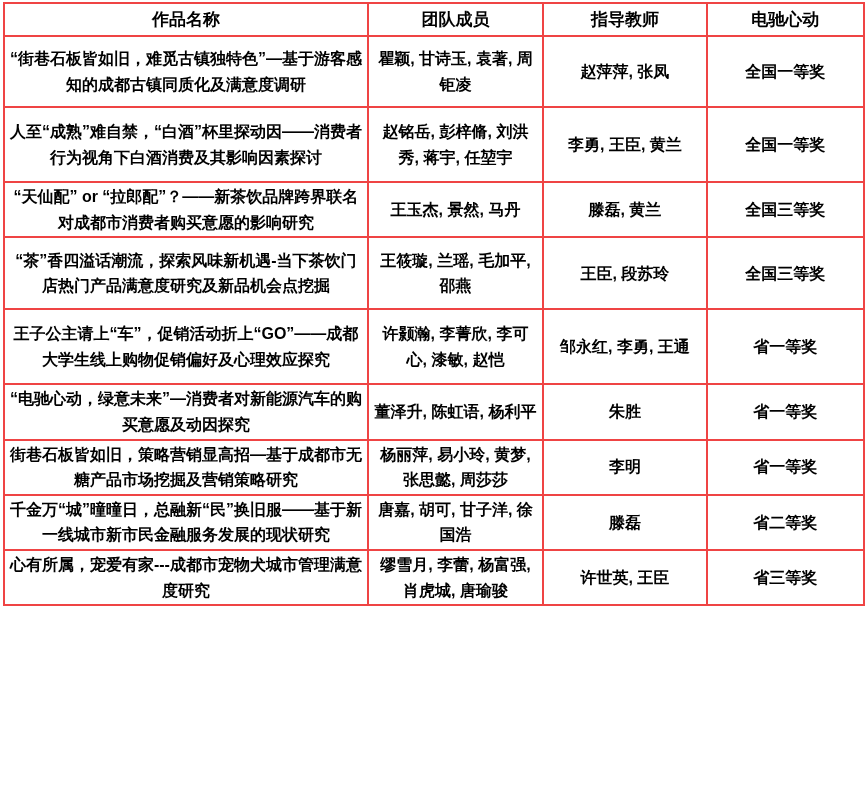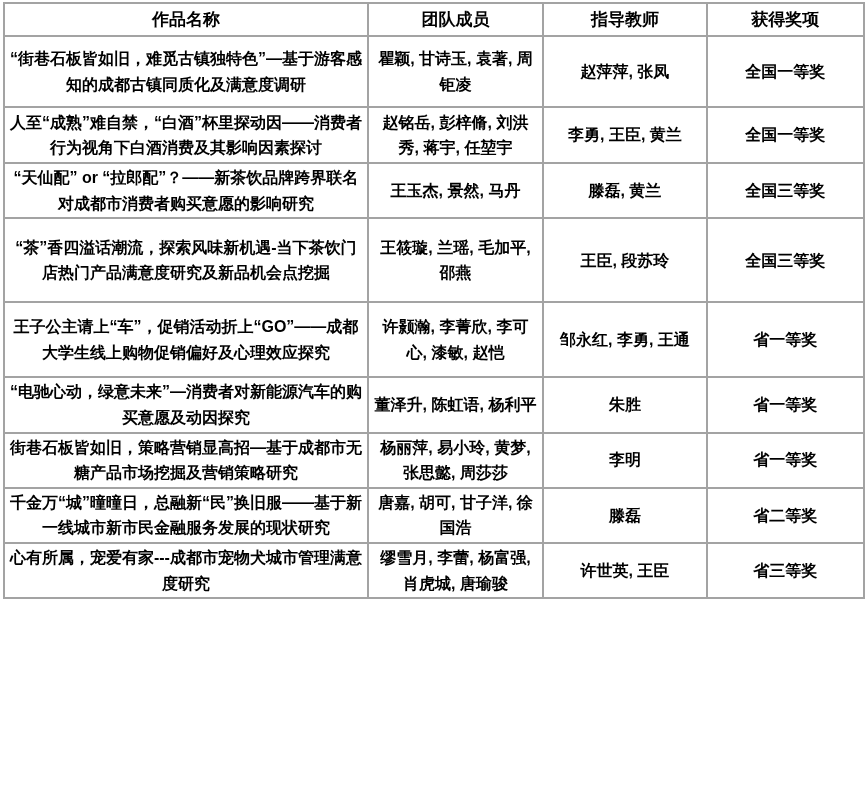--- a/index.html
+++ b/index.html
@@ -16,21 +16,21 @@
     padding: 2px 3px;
   }
   table.awards {
     border-collapse: collapse;
     table-layout: fixed;
     width: 862px;
     background: #ffffff;
   }
   table.awards th,
   table.awards td {
-    border: 2px solid #a3a3a3;
+    border: 2px solid #ef4444;
     color: #000000;
     text-align: center;
     vertical-align: middle;
     padding: 1px 4px;
     font-size: 16px;
     line-height: 1.6;
     font-weight: bold;
     word-break: break-all;
     overflow: hidden;
   }
@@ -52,43 +52,43 @@
       <col class="c-title">
       <col class="c-members">
       <col class="c-advisor">
       <col class="c-award">
     </colgroup>
     <thead>
       <tr style="height:33px">
         <th>作品名称</th>
         <th>团队成员</th>
         <th>指导教师</th>
-        <th>获得奖项</th>
+        <th>电驰心动</th>
       </tr>
     </thead>
     <tbody>
       <tr style="height:71px">
         <td>“街巷石板皆如旧，难觅古镇独特色”—基于游客感知的成都古镇同质化及满意度调研</td>
         <td>瞿颖, 甘诗玉, 袁著, 周钜凌</td>
         <td>赵萍萍, 张凤</td>
         <td>全国一等奖</td>
       </tr>
-      <tr style="height:56px">
+      <tr style="height:75px">
         <td>人至“成熟”难自禁，“白酒”杯里探动因——消费者行为视角下白酒消费及其影响因素探讨</td>
         <td>赵铭岳, 彭梓脩, 刘洪秀, 蒋宇, 任堃宇</td>
         <td>李勇, 王臣, 黄兰</td>
         <td>全国一等奖</td>
       </tr>
       <tr style="height:53px">
         <td>“天仙配” or “拉郎配”？——新茶饮品牌跨界联名对成都市消费者购买意愿的影响研究</td>
         <td>王玉杰, 景然, 马丹</td>
         <td>滕磊, 黄兰</td>
         <td>全国三等奖</td>
       </tr>
-      <tr style="height:84px">
+      <tr style="height:72px">
         <td>“茶”香四溢话潮流，探索风味新机遇-当下茶饮门店热门产品满意度研究及新品机会点挖掘</td>
         <td>王筱璇, 兰瑶, 毛加平, 邵燕</td>
         <td>王臣, 段苏玲</td>
         <td>全国三等奖</td>
       </tr>
       <tr style="height:75px">
         <td>王子公主请上“车”，促销活动折上“GO”——成都大学生线上购物促销偏好及心理效应探究</td>
         <td>许颢瀚, 李菁欣, 李可心, 漆敏, 赵恺</td>
         <td>邹永红, 李勇, 王通</td>
         <td>省一等奖</td>

